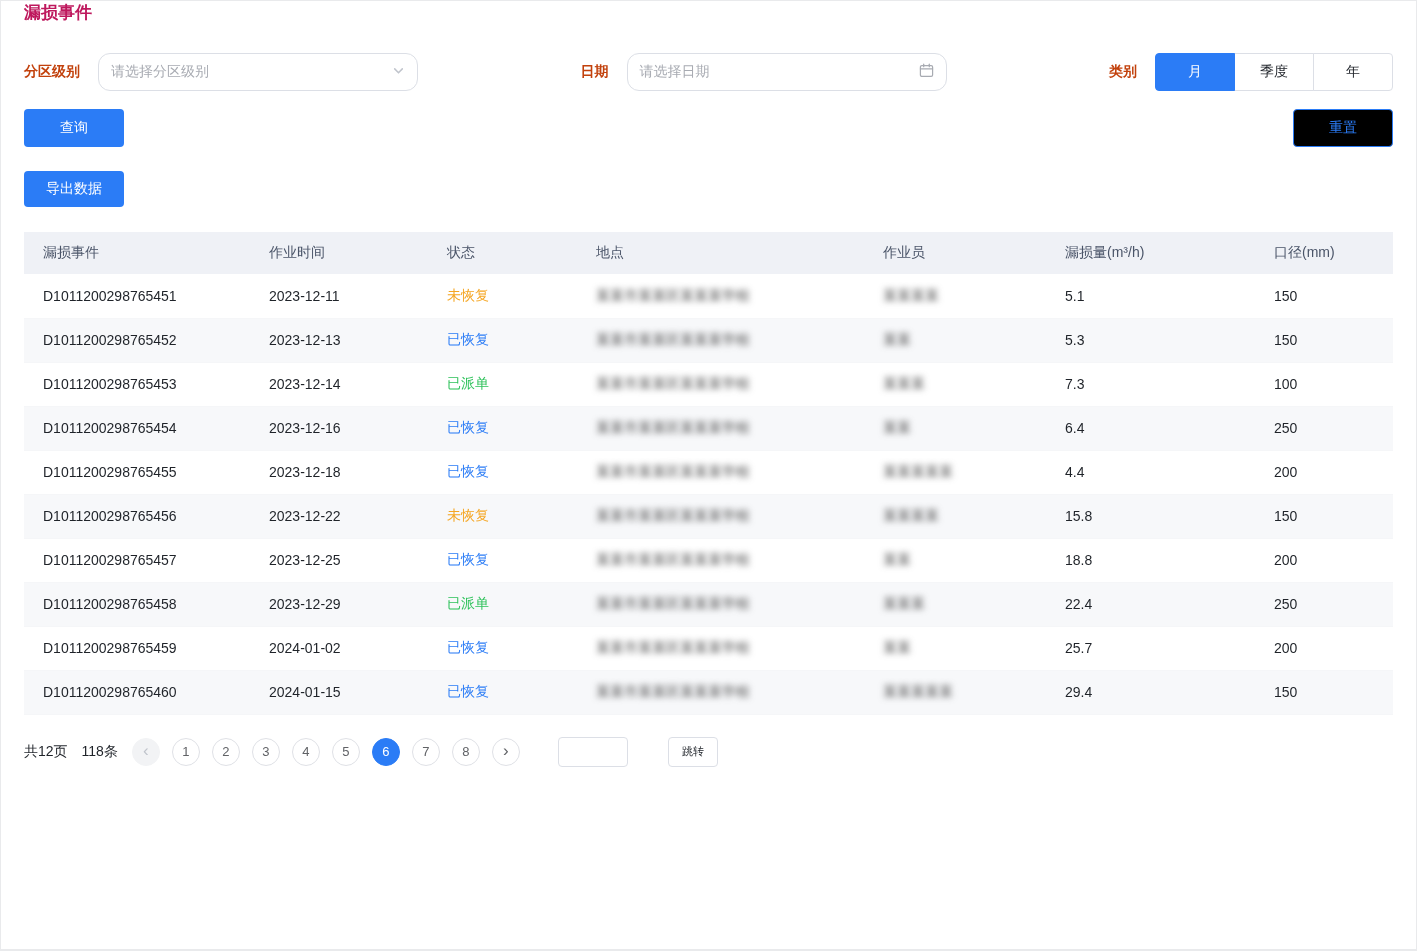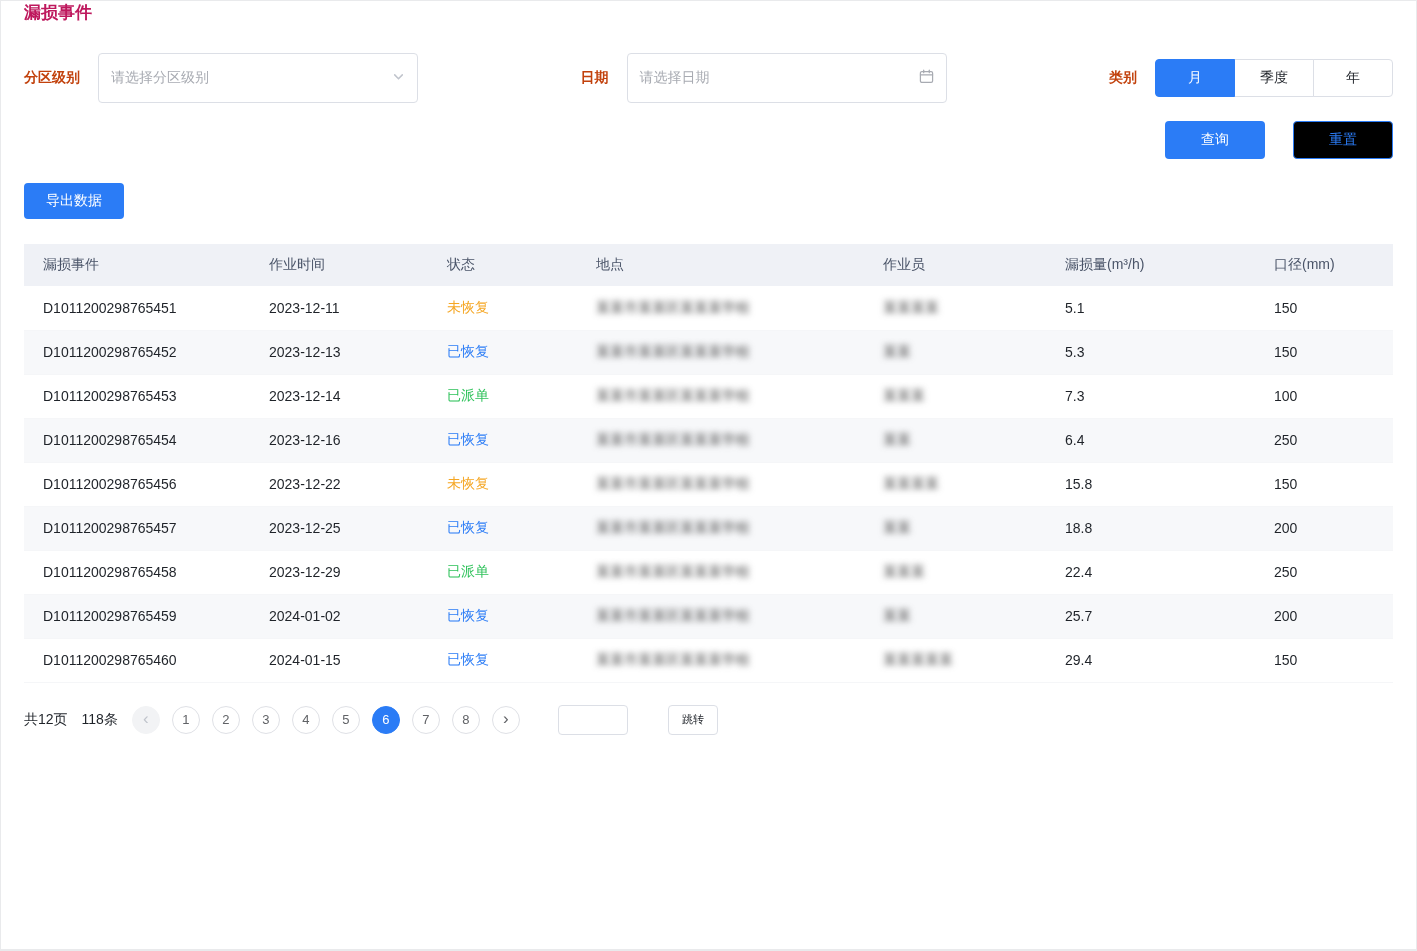--- a/index.html
+++ b/index.html
@@ -4,29 +4,29 @@
 <style>
   *{box-sizing:border-box;margin:0;padding:0}
   html,body{width:1417px;height:951px}
   body{font-family:"Liberation Sans",sans-serif;background:#e9eaec;position:relative;font-size:14px;color:#1f2329}
   .card{position:absolute;top:1px;left:1px;width:1415px;height:948px;background:#fff;padding:0 23px;overflow:hidden}
   .page-title{font-size:17px;font-weight:700;color:#be185d;}
   
   .filter-row{display:flex;align-items:center;justify-content:space-between;margin-top:29px}
   .fg{display:flex;align-items:center}
   .fg .flabel{font-size:14px;font-weight:600;color:#c2410c;margin-right:18px;white-space:nowrap}
-  .select,.date-input{width:320px;height:50px;border:1px solid #dcdfe6;border-radius:4px;display:flex;align-items:center;justify-content:space-between;padding:16px 12px;background:#fff;cursor:pointer}
+  .select,.date-input{width:320px;height:38px;border:1px solid #dcdfe6;border-radius:12px;display:flex;align-items:center;justify-content:space-between;padding:16px 12px;background:#fff;cursor:pointer}
   .placeholder{color:#a8abb2;font-size:14px}
   .tabs{display:flex}
   .tab{width:80px;height:38px;border:1px solid #dcdfe6;display:flex;align-items:center;justify-content:center;font-size:14px;color:#1f2329;background:#fff;margin-left:-1px;cursor:pointer}
   .tab:first-child{border-radius:4px 0 0 4px;margin-left:0}
   .tab:last-child{border-radius:0 4px 4px 0}
   .tab.active{background:var(--primary);border-color:var(--primary);color:#fff;position:relative;z-index:1}
   
-  .action-row{display:flex;justify-content:flex-end;gap:28px;margin-top:18px}
+  .action-row{display:flex;justify-content:space-between;gap:28px;margin-top:18px}
   .btn{height:38px;width:100px;border-radius:4px;font-size:14px;display:flex;align-items:center;justify-content:center;cursor:pointer;border:1px solid transparent;font-family:inherit}
   .btn-primary{background:var(--primary);color:#fff}
   .btn-outline{background:#000000;color:var(--primary);border-color:var(--primary)}
   .export-row{margin-top:24px}
   .btn-export{height:36px;width:100px}
   
   table{width:100%;border-collapse:collapse;table-layout:fixed;margin-top:25px}
   thead th{background:#eff1f6;height:42px;text-align:left;padding-left:19px;font-size:14px;font-weight:500;color:#4a5468}
   tbody td{height:44px;padding-left:19px;font-size:14px;color:#1f2329;border-bottom:1px solid #f5f6f8}
   tbody tr:nth-child(even){background:#f7f8fa}
@@ -153,20 +153,29 @@
         <tr>
           <td><span>D1011200298765454</span></td>
           <td><span>2023-12-16</span></td>
           <td><span class="status-recovered">已恢复</span></td>
           <td><span class="blurred">某某市某某区某某某学校</span></td>
           <td><span class="blurred">某某</span></td>
           <td><span>6.4</span></td>
           <td><span>250</span></td>
         </tr>
         <tr>
+          <td><span>D1011200298765455</span></td>
+          <td><span>2023-12-18</span></td>
+          <td><span class="status-recovered">已恢复</span></td>
+          <td><span class="blurred">某某市某某区某某某学校</span></td>
+          <td><span class="blurred">某某某某某</span></td>
+          <td><span>4.4</span></td>
+          <td><span>200</span></td>
+        </tr>
+        <tr>
           <td><span>D1011200298765456</span></td>
           <td><span>2023-12-22</span></td>
           <td><span class="status-pending">未恢复</span></td>
           <td><span class="blurred">某某市某某区某某某学校</span></td>
           <td><span class="blurred">某某某某</span></td>
           <td><span>15.8</span></td>
           <td><span>150</span></td>
         </tr>
         <tr>
           <td><span>D1011200298765457</span></td>

